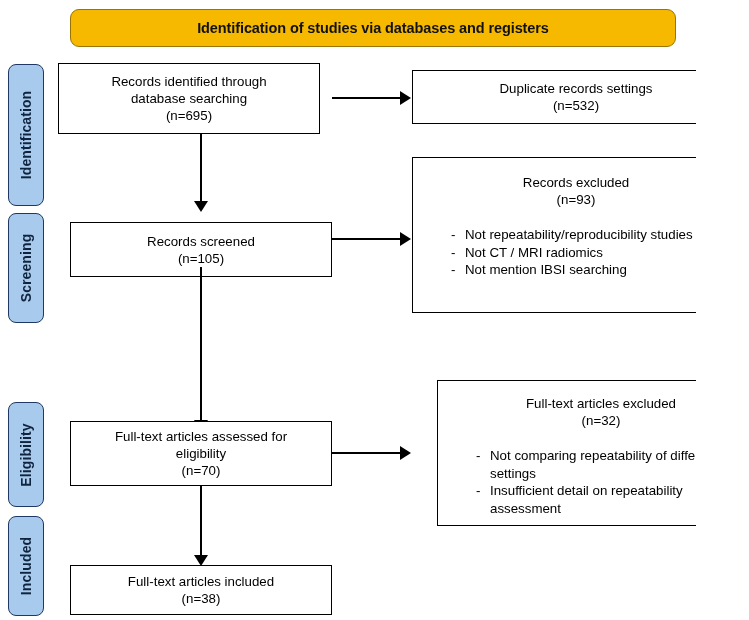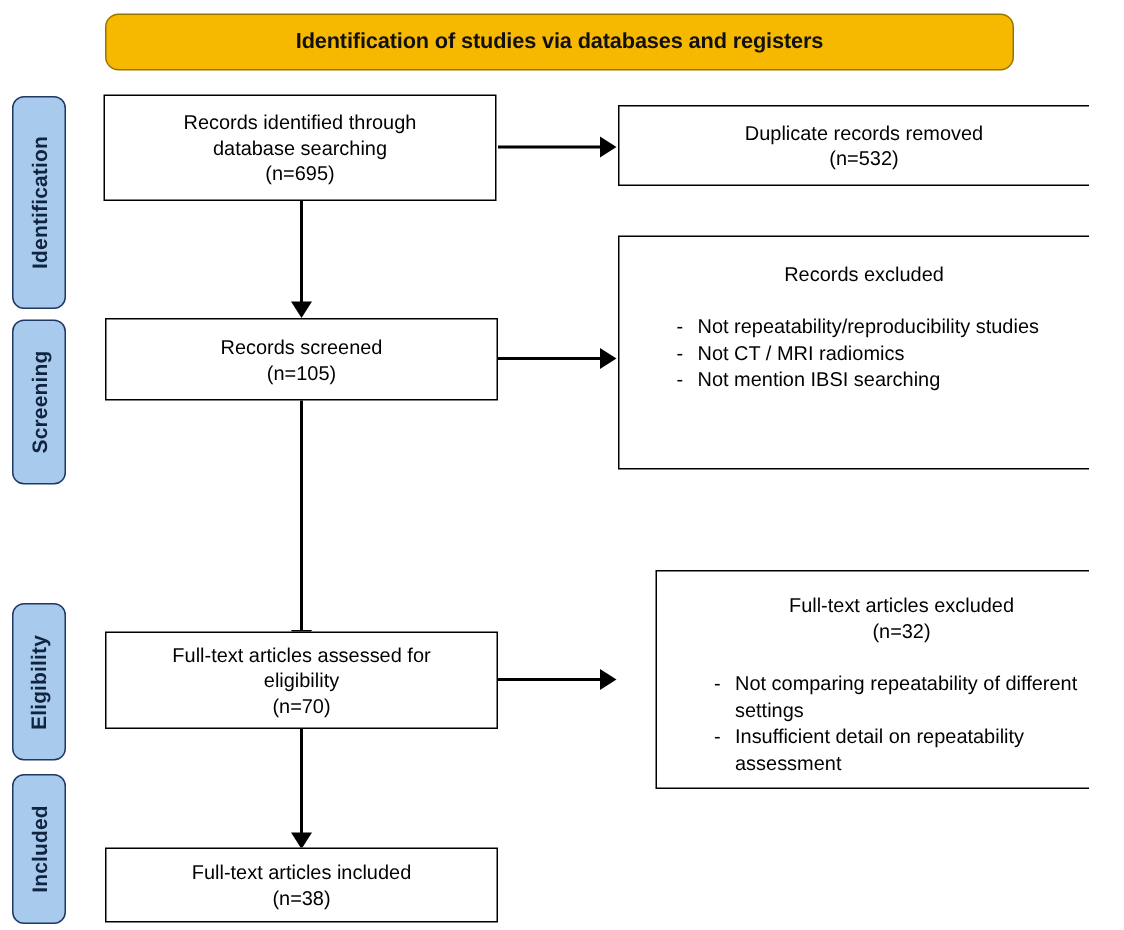--- a/index.html
+++ b/index.html
@@ -10,21 +10,20 @@
   body {
     font-family: "Liberation Sans", sans-serif;
     color: #000000;
   }
   #diagram {
     position: relative;
     width: 696px;
     height: 620px;
     background: #ffffff;
     overflow: hidden;
-    padding-left: 30px;
   }
 
   
   .banner {
     position: absolute;
     left: 70px;
     top: 9px;
     width: 606px;
     height: 38px;
     background: #F7B900;
@@ -158,44 +157,45 @@
   <div class="pill" style="top:213px;height:110px;">
     <span class="pill-text">Screening</span>
   </div>
   <div class="pill" style="top:402px;height:105px;">
     <span class="pill-text">Eligibility</span>
   </div>
   <div class="pill" style="top:516px;height:100px;">
     <span class="pill-text">Included</span>
   </div>
 
-  <div class="box" style="left:69px;top:63px;width:262px;height:71px;">
+  <div class="box" style="left:58px;top:63px;width:262px;height:71px;">
     <div class="box-line">Records identified through</div>
     <div class="box-line">database searching</div>
     <div class="box-line">(n=695)</div>
   </div>
 
   <div class="box" style="left:412px;top:70px;width:328px;height:54px;">
-    <div class="box-line">Duplicate records removed</div>
+    <div class="box-line">Duplicate records settings</div>
     <div class="box-line">(n=532)</div>
   </div>
 
   <div class="h-line" style="left:332px;top:97px;width:69px;"></div>
   <div class="arrow-right" style="left:400px;top:91px;"></div>
 
   <div class="v-line" style="left:200px;top:134px;width:1.7px;height:69px;"></div>
   <div class="arrow-down" style="left:194px;top:201px;"></div>
 
-  <div class="box" style="left:70px;top:212px;width:262px;height:55px;">
+  <div class="box" style="left:70px;top:222px;width:262px;height:55px;">
     <div class="box-line">Records screened</div>
     <div class="box-line">(n=105)</div>
   </div>
 
   <div class="box top-align" style="left:412px;top:157px;width:328px;height:156px;padding-top:16px;">
     <div class="box-line box-head">Records excluded</div>
+    <div class="box-line box-head">(n=93)</div>
     <div class="bullets" style="margin-top:18px;padding-left:38px;padding-right:18px;">
       <div class="bullet">
         <span class="bullet-dash">-</span>
         <span class="bullet-text">Not repeatability/reproducibility studies</span>
       </div>
       <div class="bullet">
         <span class="bullet-dash">-</span>
         <span class="bullet-text">Not CT / MRI radiomics</span>
       </div>
       <div class="bullet">

